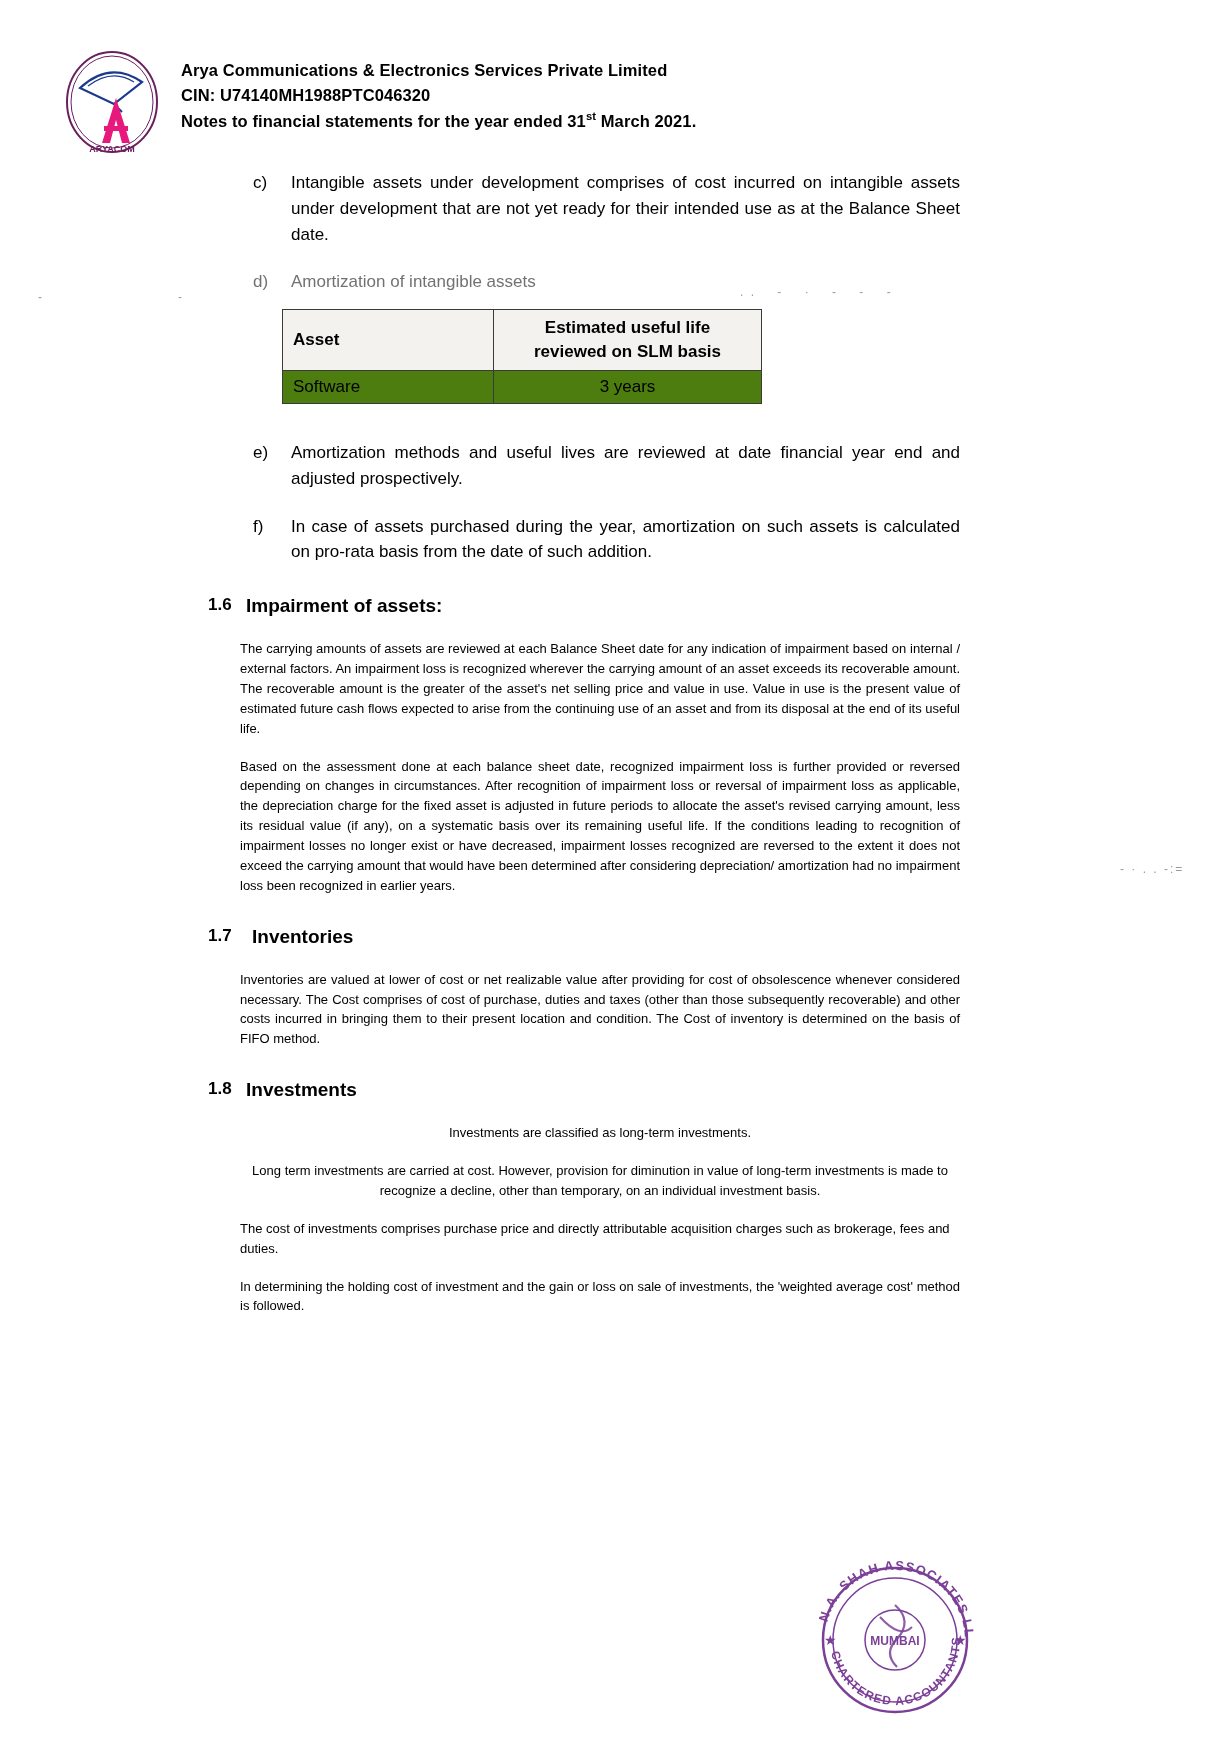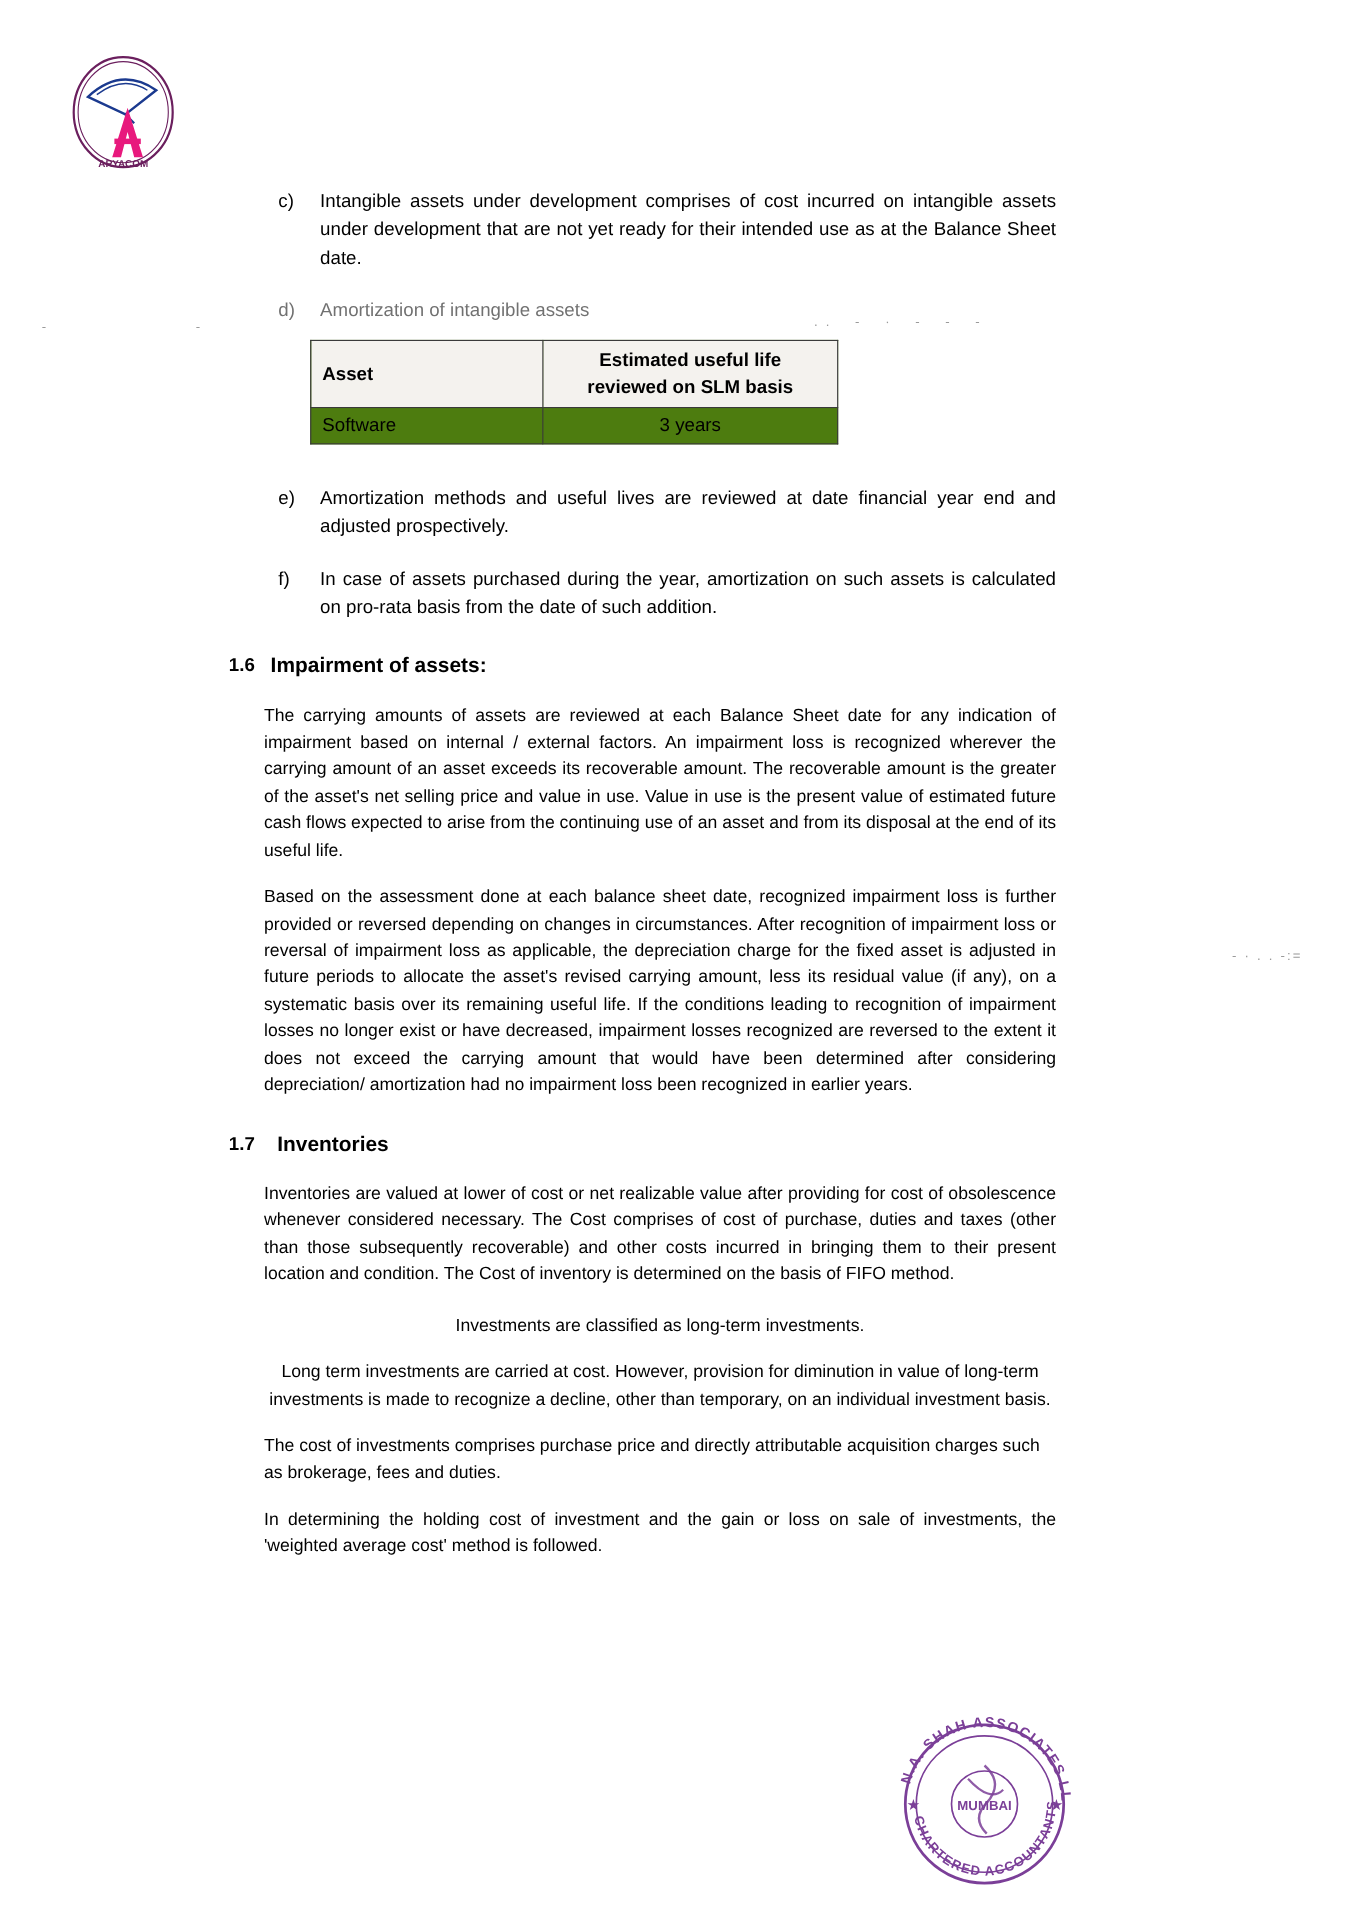--- a/index.html
+++ b/index.html
@@ -122,21 +122,21 @@
     font-size: 17px;
     font-weight: bold;
   }
   .sect-title {
     font-size: 19px;
     font-weight: bold;
   }
   .para {
     margin: 18px 0 0 240px;
     width: 720px;
-    font-size: 16px;
+    font-size: 13px;
     line-height: 1.53;
     text-align: justify;
     text-justify: inter-word;
   }
   .para.first { margin-top: 22px; }
 
   
   .artifact {
     position: absolute;
     color: #9a9a9a;
@@ -164,20 +164,25 @@
       <svg width="108" height="108" viewBox="0 0 108 108" xmlns="http://www.w3.org/2000/svg">
         <ellipse cx="54" cy="54" rx="45" ry="50" fill="none" stroke="#6b1f5e" stroke-width="2"></ellipse>
         <ellipse cx="54" cy="54" rx="41" ry="46" fill="none" stroke="#6b1f5e" stroke-width="1"></ellipse>
         <path d="M22 40 Q52 12 84 34 L56 56 Z" fill="none" stroke="#1b3a8f" stroke-width="2.2"></path>
         <path d="M30 38 Q54 20 76 34" fill="none" stroke="#1b3a8f" stroke-width="1.2"></path>
         <path d="M56 56 L64 64" stroke="#1b3a8f" stroke-width="2"></path>
         <path d="M44 95 L58 50 L72 95 L64 95 L58 72 L52 95 Z" fill="#e8197d"></path>
         <rect x="46" y="78" width="24" height="5" fill="#e8197d"></rect>
         <text x="54" y="104" font-family="Liberation Sans, sans-serif" font-size="9" font-weight="bold" fill="#6b1f5e" text-anchor="middle">ARYACOM</text>
       </svg>
+    </div>
+    <div class="header-text">
+      <div class="line">Arya Communications &amp; Electronics Services Private Limited</div>
+      <div class="line">CIN: U74140MH1988PTC046320</div>
+      <div class="line"><span>Notes to financial statements for the year ended 31</span><sup>st</sup><span> March 2021.</span></div>
     </div>
   </div>
 
   <div class="artifact" style="top:290px; left:38px;">-</div>
   <div class="artifact" style="top:290px; left:178px;">-</div>
   <div class="artifact" style="top:285px; left:740px;">. .&nbsp;&nbsp;&nbsp;&nbsp;-&nbsp;&nbsp;&nbsp;&nbsp;·&nbsp;&nbsp;&nbsp;&nbsp;-&nbsp;&nbsp;&nbsp;&nbsp;-&nbsp;&nbsp;&nbsp;&nbsp;-</div>
   <div class="artifact" style="top:862px; left:1120px;">- · . .  -:=</div>
 
   <div class="content">
 
@@ -227,20 +232,24 @@
     </div>
     <div class="para first">The carrying amounts of assets are reviewed at each Balance Sheet date for any indication of impairment based on internal / external factors. An impairment loss is recognized wherever the carrying amount of an asset exceeds its recoverable amount. The recoverable amount is the greater of the asset's net selling price and value in use. Value in use is the present value of estimated future cash flows expected to arise from the continuing use of an asset and from its disposal at the end of its useful life.</div>
     <div class="para">Based on the assessment done at each balance sheet date, recognized impairment loss is further provided or reversed depending on changes in circumstances. After recognition of impairment loss or reversal of impairment loss as applicable, the depreciation charge for the fixed asset is adjusted in future periods to allocate the asset's revised carrying amount, less its residual value (if any), on a systematic basis over its remaining useful life. If the conditions leading to recognition of impairment losses no longer exist or have decreased, impairment losses recognized are reversed to the extent it does not exceed the carrying amount that would have been determined after considering depreciation/ amortization had no impairment loss been recognized in earlier years.</div>
 
     <div class="sect">
       <div class="sect-num">1.7</div>
       <div class="sect-title" style="margin-left:6px;">Inventories</div>
     </div>
     <div class="para first">Inventories are valued at lower of cost or net realizable value after providing for cost of obsolescence whenever considered necessary. The Cost comprises of cost of purchase, duties and taxes (other than those subsequently recoverable) and other costs incurred in bringing them to their present location and condition. The Cost of inventory is determined on the basis of FIFO method.</div>
 
+    <div class="sect">
+      <div class="sect-num">1.8</div>
+      <div class="sect-title">Investments</div>
+    </div>
     <div class="para first" style="text-align:center;">Investments are classified as long-term investments.</div>
     <div class="para" style="text-align:center;">Long term investments are carried at cost. However, provision for diminution in value of long-term investments is made to recognize a decline, other than temporary, on an individual investment basis.</div>
     <div class="para" style="text-align:left;">The cost of investments comprises purchase price and directly attributable acquisition charges such as brokerage, fees and duties.</div>
     <div class="para">In determining the holding cost of investment and the gain or loss on sale of investments, the 'weighted average cost' method is followed.</div>
 
   </div>
 
   <div class="stamp">
     <svg width="190" height="190" viewBox="0 0 190 190" xmlns="http://www.w3.org/2000/svg">
       <defs>

